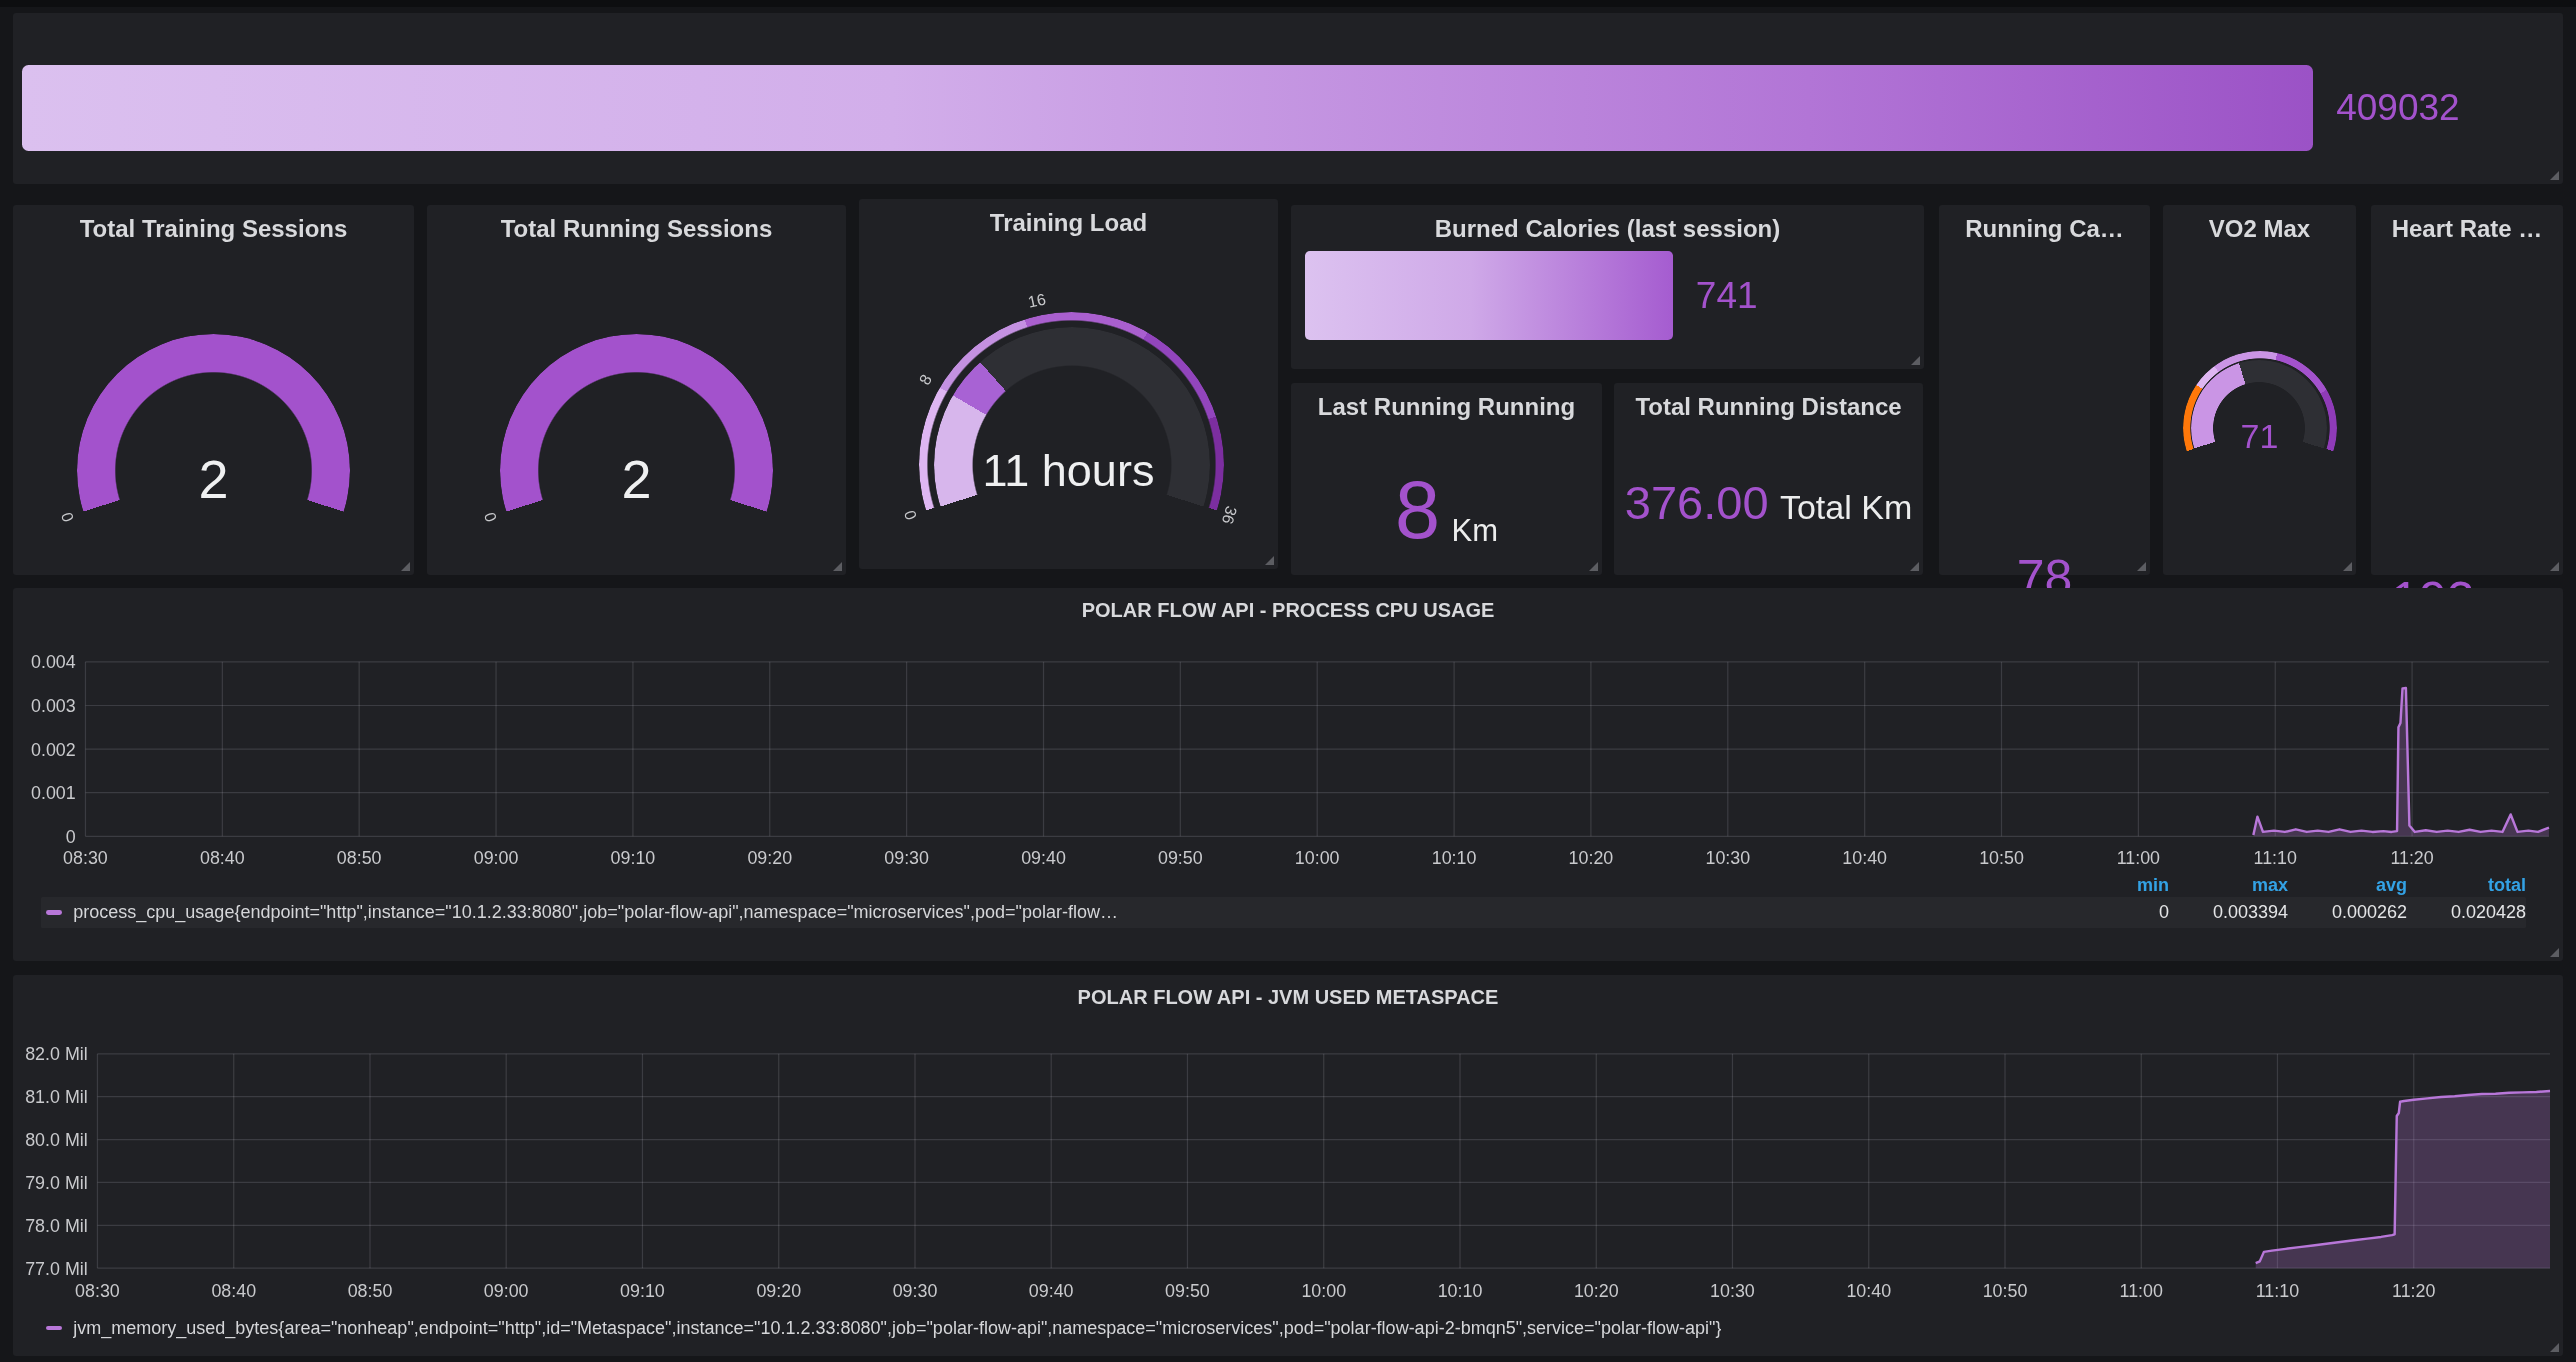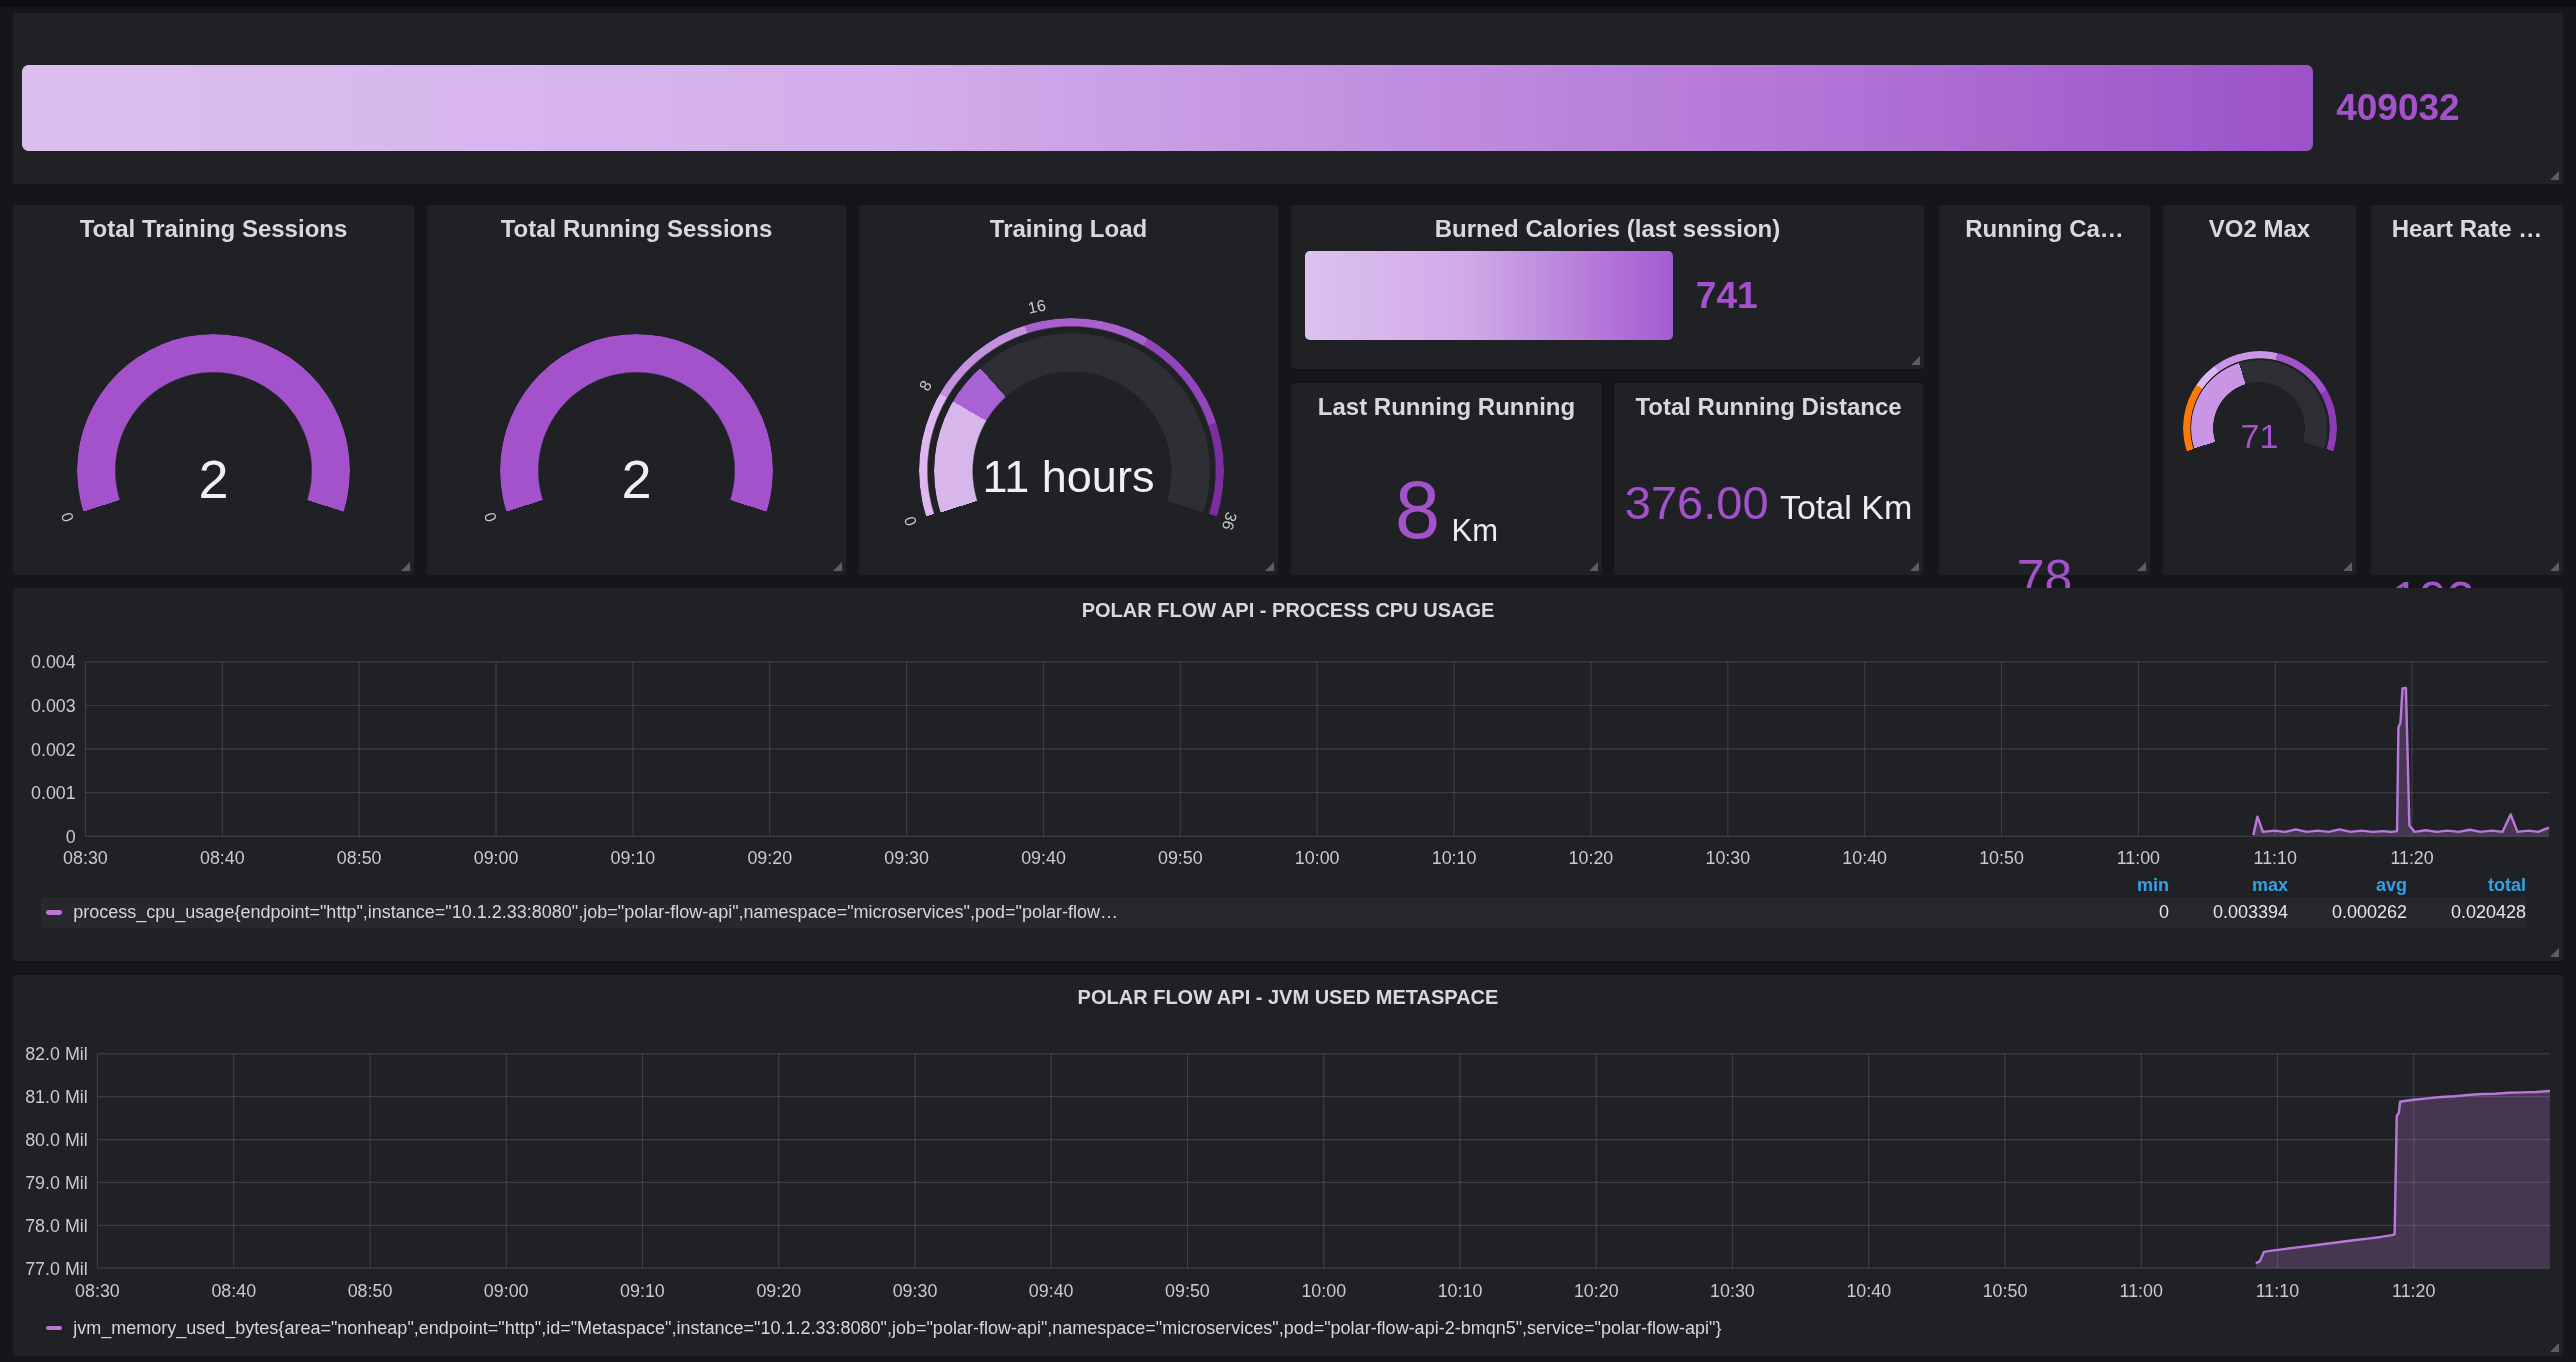--- a/index.html
+++ b/index.html
@@ -8,21 +8,21 @@
   #topstrip { position:absolute; left:0; top:0; width:2576px; height:6.5px; background:#0d0e10; }
   .panel { position:absolute; background:#202125; border-radius:3.2px; }
   .rz { position:absolute; right:4px; bottom:4px; width:0; height:0;
     border-bottom:9px solid #5c5d62; border-left:9px solid transparent; }
   .panel-title { position:absolute; left:0; right:0; top:9.7px; text-align:center;
     font-size:24px; font-weight:600; color:#d8d9dc; white-space:nowrap; overflow:hidden; }
   .caret { color:#8e8f93; font-size:18px; margin-left:9.7px; vertical-align:middle; }
   
   .bar-row { position:absolute; display:flex; align-items:center; }
   .bgbar { height:100%; border-radius:6.5px; }
-  .bar-val { font-size:37px; font-weight:700; color:#a352cc; margin-left:23px; white-space:nowrap; }
+  .bar-val { font-size:37px; font-weight:400; color:#a352cc; margin-left:23px; white-space:nowrap; }
   
   .gauge { position:absolute; border-radius:50%;
     -webkit-mask:radial-gradient(closest-side, transparent calc(var(--hole) - 1%), #000 var(--hole));
     mask:radial-gradient(closest-side, transparent calc(var(--hole) - 1%), #000 var(--hole)); }
   .g-fill-big { width:273px; height:273px; --hole:72.5%; }
   .g-ring-lg { width:305px; height:305px; --hole:95%; }
   .g-arc-lg { width:276px; height:276px; --hole:72.5%; }
   .g-ring-sm { width:154px; height:154px; --hole:91%; }
   .g-arc-sm { width:136px; height:136px; --hole:68%; }
   .gauge-val { position:absolute; left:0; right:0; text-align:center; color:#eff0f1;
@@ -72,21 +72,21 @@
 </div>
 
 <div class="panel" style="left:427px;top:205px;width:419px;height:370px;text-decoration:underline;">
   <div class="panel-title"><span>Total Running Sessions</span></div>
   <div class="gauge g-fill-big" style="left: 73px; top: 129px; background: conic-gradient(from 252.5deg, rgb(163, 82, 204) 0deg, rgb(163, 82, 204) 215deg, transparent 215deg, transparent 360deg);"></div>
   <div class="gtick" style="left:64px;top:312px;transform:translate(-50%,-50%) rotate(-107deg);">0</div>
   <div class="gauge-val" style="top:247px;font-size:54px;">2</div>
   <div class="rz"></div>
 </div>
 
-<div class="panel" style="left:859px;top:205px;width:419px;height:370px;">
+<div class="panel" style="left:859px;top:199px;width:419px;height:370px;">
   <div class="panel-title"><span>Training Load</span></div>
   <div class="gauge g-ring-lg" style="left: 60px; top: 113px; background: conic-gradient(from 252.5deg, rgb(222, 182, 242) 0deg, rgb(222, 182, 242) 47.7778deg, rgb(196, 145, 225) 47.7778deg, rgb(196, 145, 225) 89.5833deg, rgb(169, 95, 206) 89.5833deg, rgb(169, 95, 206) 137.361deg, rgb(146, 69, 189) 137.361deg, rgb(146, 69, 189) 179.167deg, rgb(124, 46, 160) 179.167deg, rgb(124, 46, 160) 215deg, transparent 215deg, transparent 360deg);"></div>
   <div class="gauge g-arc-lg" style="left: 75px; top: 128px; background: conic-gradient(from 252.5deg, rgb(215, 182, 236) 0deg, rgb(215, 182, 236) 47.7778deg, rgb(168, 98, 212) 47.7778deg, rgb(168, 98, 212) 65.6944deg, rgb(46, 47, 52) 65.6944deg, rgb(46, 47, 52) 215deg, transparent 215deg, transparent 360deg);"></div>
   <div class="gtick" style="left:52px;top:316px;transform:translate(-50%,-50%) rotate(-107deg);">0</div>
   <div class="gtick" style="left:67px;top:181px;transform:translate(-50%,-50%) rotate(-60deg);">8</div>
   <div class="gtick" style="left:178px;top:102px;transform:translate(-50%,-50%) rotate(-12deg);">16</div>
   <div class="gtick" style="left:370px;top:316px;transform:translate(-50%,-50%) rotate(107deg);">36</div>
   <div class="gauge-val" style="top:249px;font-size:45px;">11 hours</div>
   <div class="rz"></div>
 </div>

